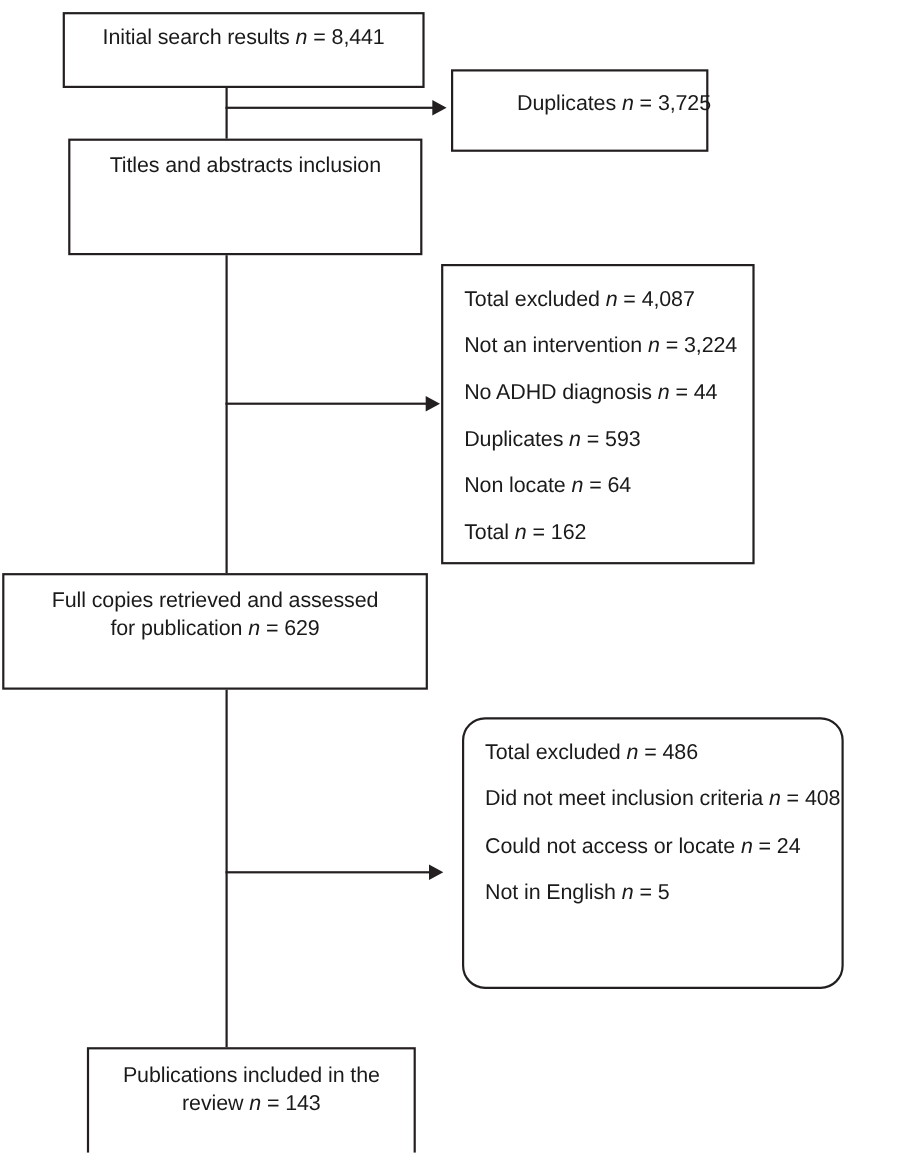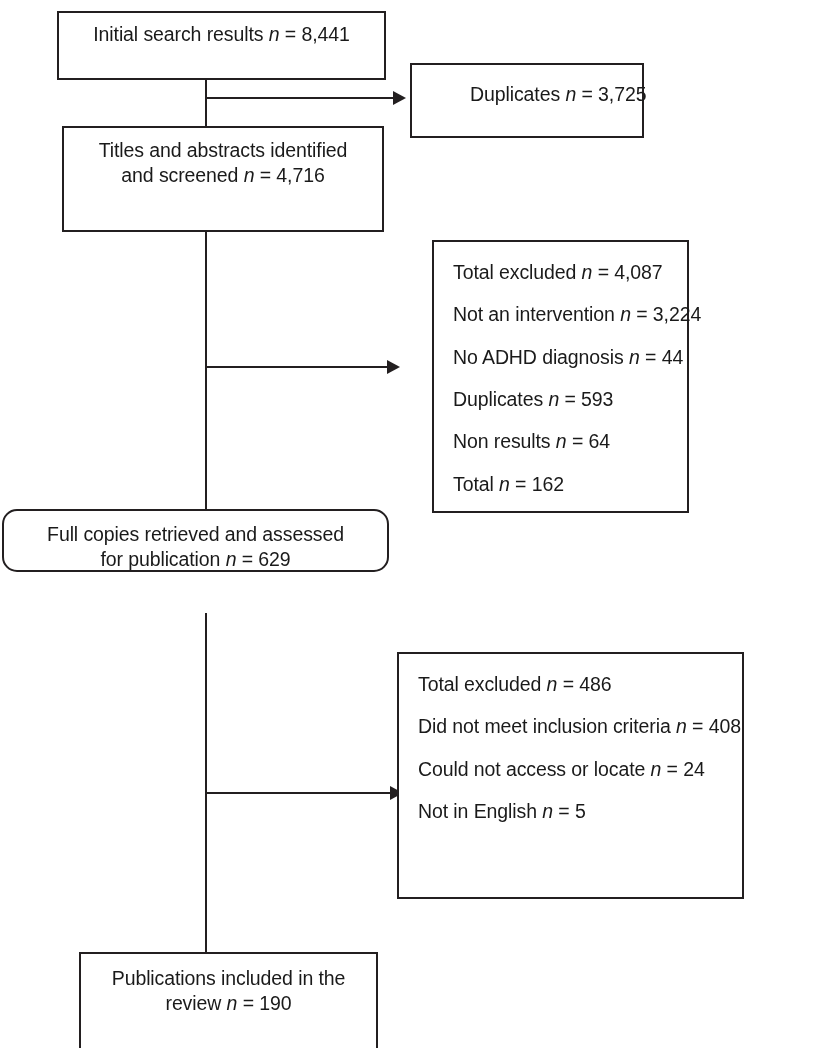--- a/index.html
+++ b/index.html
@@ -78,27 +78,27 @@
   
   #node-initial      { left: 57px;  top: 11px;  width: 329px; height: 69px; }
   #node-initial .inner { top: 9px; }
 
   #node-duplicates   { left: 410px; top: 63px;  width: 234px; height: 75px; }
   #node-duplicates .inner { top: 17px; left: 22px; right: 10px; text-align: left; margin-left: 36px; }
 
   #node-titles       { left: 62px;  top: 126px; width: 322px; height: 106px; }
   #node-titles .inner { top: 10px; }
 
-  #node-excluded1    { left: 432px; top: 240px; width: 257px; height: 273px; }
+  #node-excluded1    { left: 401px; top: 240px; width: 285px; height: 273px; }
   #node-excluded1 .inner { top: 18px; left: 19px; right: 8px; }
 
-  #node-fullcopies   { left: 2px;   top: 509px; width: 387px; height: 63px; border-radius: 15px; }
+  #node-fullcopies   { left: 2px;   top: 521px; width: 387px; height: 106px; }
   #node-fullcopies .inner { top: 11px; }
 
-  #node-excluded2    { left: 397px; top: 652px; width: 347px; height: 247px; }
+  #node-excluded2    { left: 420px; top: 652px; width: 347px; height: 247px; border-radius: 21px; }
   #node-excluded2 .inner { top: 18px; left: 19px; right: 8px; }
 
   #node-included     { left: 79px;  top: 952px; width: 299px; height: 100px; }
   #node-included .inner { top: 12px; }
 </style>
 </head>
 <body>
 
 <div id="canvas">
 
@@ -124,32 +124,31 @@
   </div>
 
   <div class="node" id="node-duplicates">
     <div class="inner">
       <div class="line"><span>Duplicates</span> <span class="it">n</span> <span>=</span> <span>3,725</span></div>
     </div>
   </div>
 
   <div class="node centered" id="node-titles">
     <div class="inner">
-      <div class="line"><span>Titles and abstracts identified</span></div>
-      <div class="line"><span>and screened</span> <span class="it">n</span> <span>=</span> <span>4,716</span></div>
+      <div class="line"><span>Titles and abstracts inclusion</span></div>
     </div>
   </div>
 
   <div class="node listbox" id="node-excluded1">
     <div class="inner">
       <div class="line"><span>Total excluded</span> <span class="it">n</span> <span>=</span> <span>4,087</span></div>
       <div class="line"><span>Not an intervention</span> <span class="it">n</span> <span>=</span> <span>3,224</span></div>
       <div class="line"><span>No ADHD diagnosis</span> <span class="it">n</span> <span>=</span> <span>44</span></div>
       <div class="line"><span>Duplicates</span> <span class="it">n</span> <span>=</span> <span>593</span></div>
-      <div class="line"><span>Non results</span> <span class="it">n</span> <span>=</span> <span>64</span></div>
+      <div class="line"><span>Non locate</span> <span class="it">n</span> <span>=</span> <span>64</span></div>
       <div class="line"><span>Total</span> <span class="it">n</span> <span>=</span> <span>162</span></div>
     </div>
   </div>
 
   <div class="node centered" id="node-fullcopies">
     <div class="inner">
       <div class="line"><span>Full copies retrieved and assessed</span></div>
       <div class="line"><span>for publication</span> <span class="it">n</span> <span>=</span> <span>629</span></div>
     </div>
   </div>
@@ -159,17 +158,17 @@
       <div class="line"><span>Total excluded</span> <span class="it">n</span> <span>=</span> <span>486</span></div>
       <div class="line"><span>Did not meet inclusion criteria</span> <span class="it">n</span> <span>=</span> <span>408</span></div>
       <div class="line"><span>Could not access or locate</span> <span class="it">n</span> <span>=</span> <span>24</span></div>
       <div class="line"><span>Not in English</span> <span class="it">n</span> <span>=</span> <span>5</span></div>
     </div>
   </div>
 
   <div class="node centered" id="node-included">
     <div class="inner">
       <div class="line"><span>Publications included in the</span></div>
-      <div class="line"><span>review</span> <span class="it">n</span> <span>=</span> <span>190</span></div>
+      <div class="line"><span>review</span> <span class="it">n</span> <span>=</span> <span>143</span></div>
     </div>
   </div>
 
 </div>
 
 </body></html>

